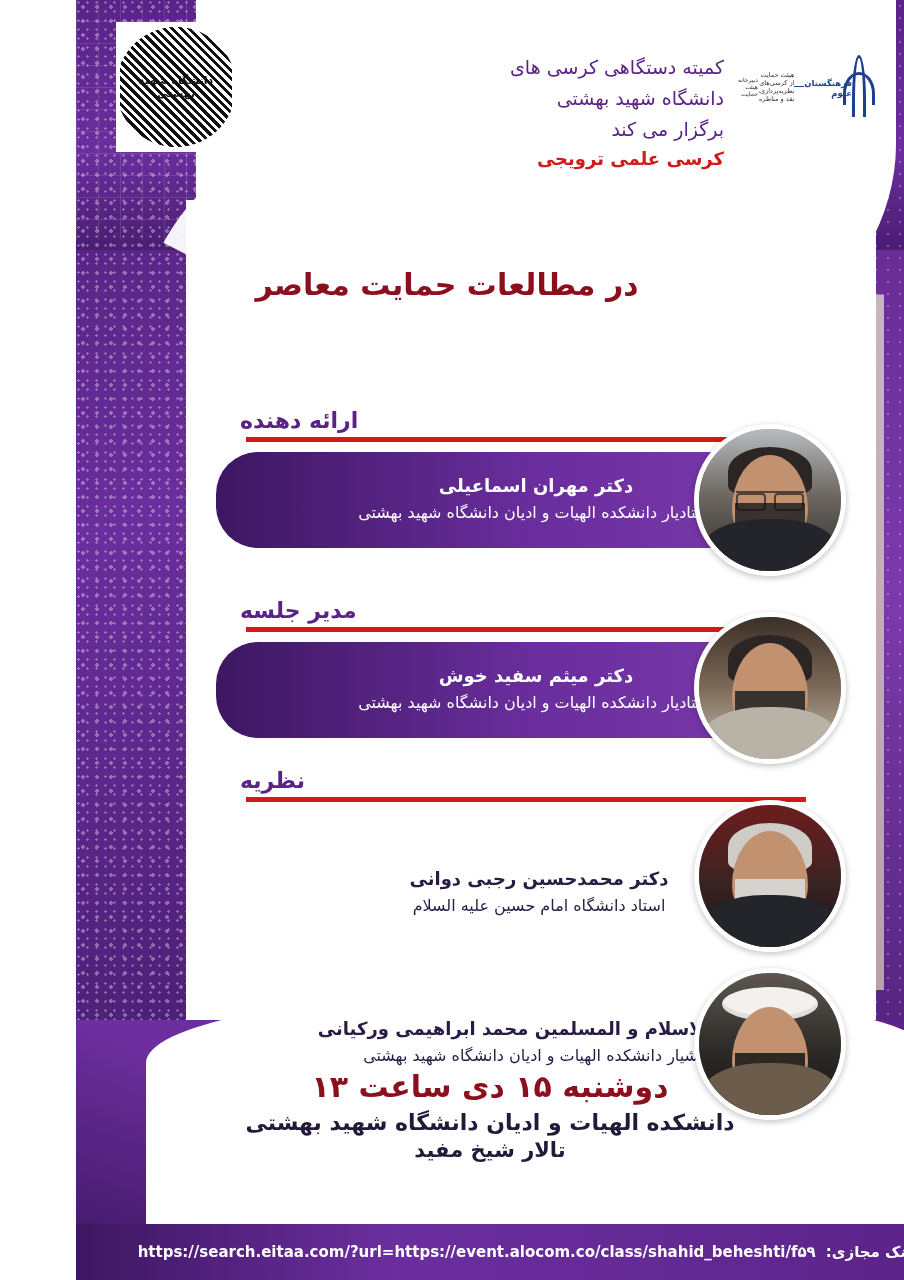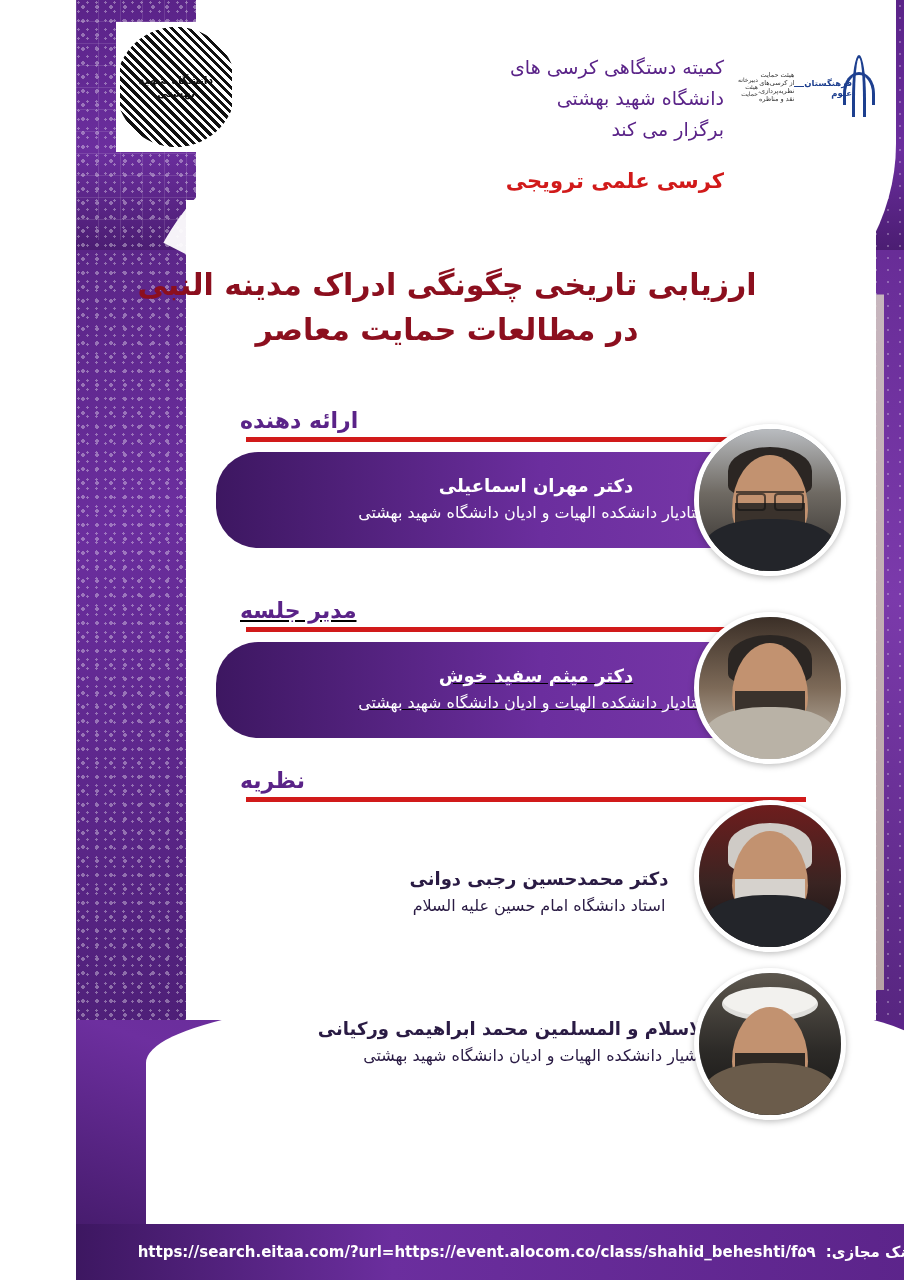--- a/index.html
+++ b/index.html
@@ -170,21 +170,21 @@
   
   .header-text {
     position: absolute; right: 180px; top: 52px; width: 400px;
     text-align: right; direction: rtl;
   }
   .header-text .h-line {
     color: #5a2388; font-weight: normal; font-size: 19px; line-height: 1.62;
     letter-spacing: 0;
   }
   .header-text .h-title {
-    color: #d11a1a; font-weight: bold; font-size: 21px; margin-top: 25px;
+    color: #d11a1a; font-weight: bold; font-size: 18px; margin-top: 4px;
   }
 
   
   .main-title {
     position: absolute; right: 62px; top: 262px; width: 790px;
     text-align: center; direction: rtl;
   }
   .main-title div {
     color: #8c0f1e; font-weight: bold; font-size: 30px; line-height: 1.5;
     letter-spacing: -0.3px;
@@ -318,21 +318,20 @@
   </div>
 
   <div class="header-text">
     <div class="h-line">کمیته دستگاهی کرسی های</div>
     <div class="h-line">دانشگاه شهید بهشتی</div>
     <div class="h-line">برگزار می کند</div>
     <div class="h-title">کرسی علمی ترویجی</div>
   </div>
 
   <div class="main-title">
-    <div>ارزیابی تاریخی چگونگی ادراک مدینه النبی</div>
     <div>در مطالعات حمایت معاصر</div>
   </div>
 
   <div class="section" style="right:98px; top:408px;">
     <div class="sec-head">ارائه دهنده</div>
     <div class="sec-rule"></div>
     <div class="namecard">
       <div class="nm-name">دکتر مهران اسماعیلی</div>
       <div class="nm-sub">استادیار دانشکده الهیات و ادیان دانشگاه شهید بهشتی</div>
     </div>
@@ -340,21 +339,21 @@
   <div class="portrait" style="right:58px; top:424px;">
     <div class="p-face p1">
       <div class="p-hair"></div>
       <div class="p-head"></div>
       <div class="p-beard"></div>
       <div class="p-glasses"></div>
       <div class="p-body"></div>
     </div>
   </div>
 
-  <div class="section" style="right:98px; top:598px;text-decoration:underline;">
+  <div class="section" style="right:98px; top:598px;">
     <div class="sec-head">مدیر جلسه</div>
     <div class="sec-rule"></div>
     <div class="namecard">
       <div class="nm-name">دکتر میثم سفید خوش</div>
       <div class="nm-sub">استادیار دانشکده الهیات و ادیان دانشگاه شهید بهشتی</div>
     </div>
   </div>
   <div class="portrait" style="right:58px; top:612px;">
     <div class="p-face p2">
       <div class="p-hair"></div>
@@ -386,20 +385,25 @@
   </div>
   <div class="portrait" style="right:58px; top:968px;">
     <div class="p-face p4">
       <div class="p-turban"></div>
       <div class="p-head" style="top:34px;"></div>
       <div class="p-beard" style="top:80px; background:#2e2823;"></div>
       <div class="p-body" style="background:#6b5c4b;"></div>
     </div>
   </div>
 
+  <div class="footer-when">
+    <div class="fw1">دوشنبه ۱۵ دی ساعت ۱۳</div>
+    <div class="fw2">دانشکده الهیات و ادیان دانشگاه شهید بهشتی</div>
+    <div class="fw3">تالار شیخ مفید</div>
+  </div>
 
   <div class="bottom-bar">
     <div class="link-row">
       <span class="link-label">لینک مجازی:</span>
       <span class="link-url">https://search.eitaa.com/?url=https://event.alocom.co/class/shahid_beheshti/f۵۹</span>
     </div>
   </div>
 
 </div>
 

